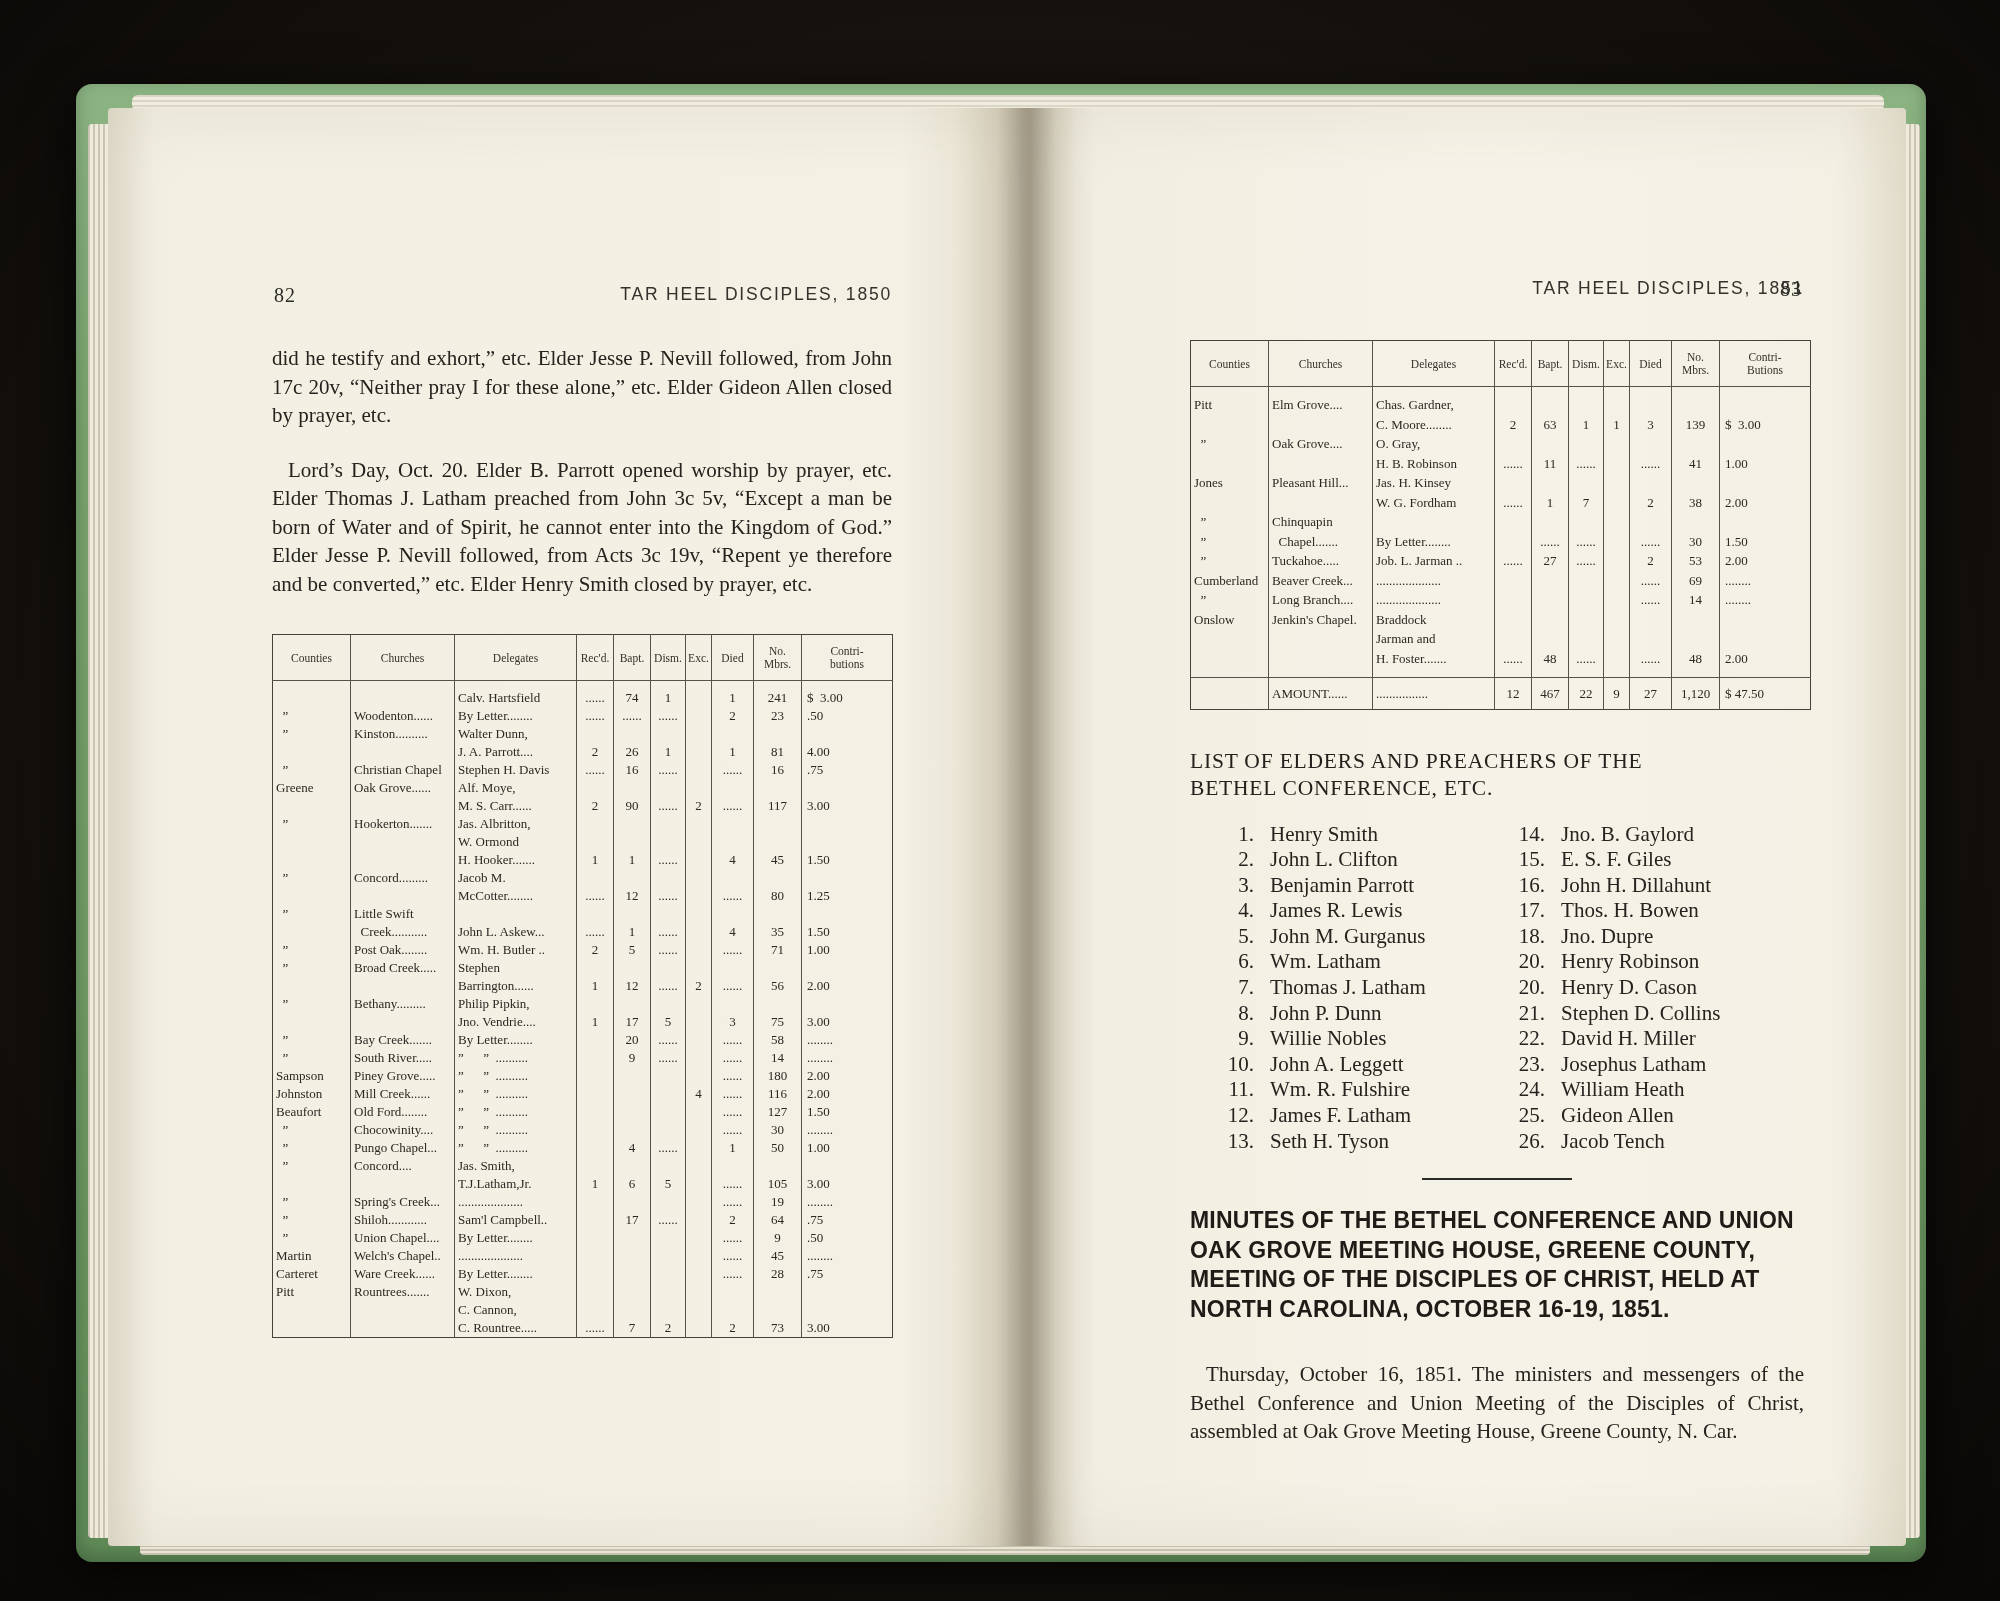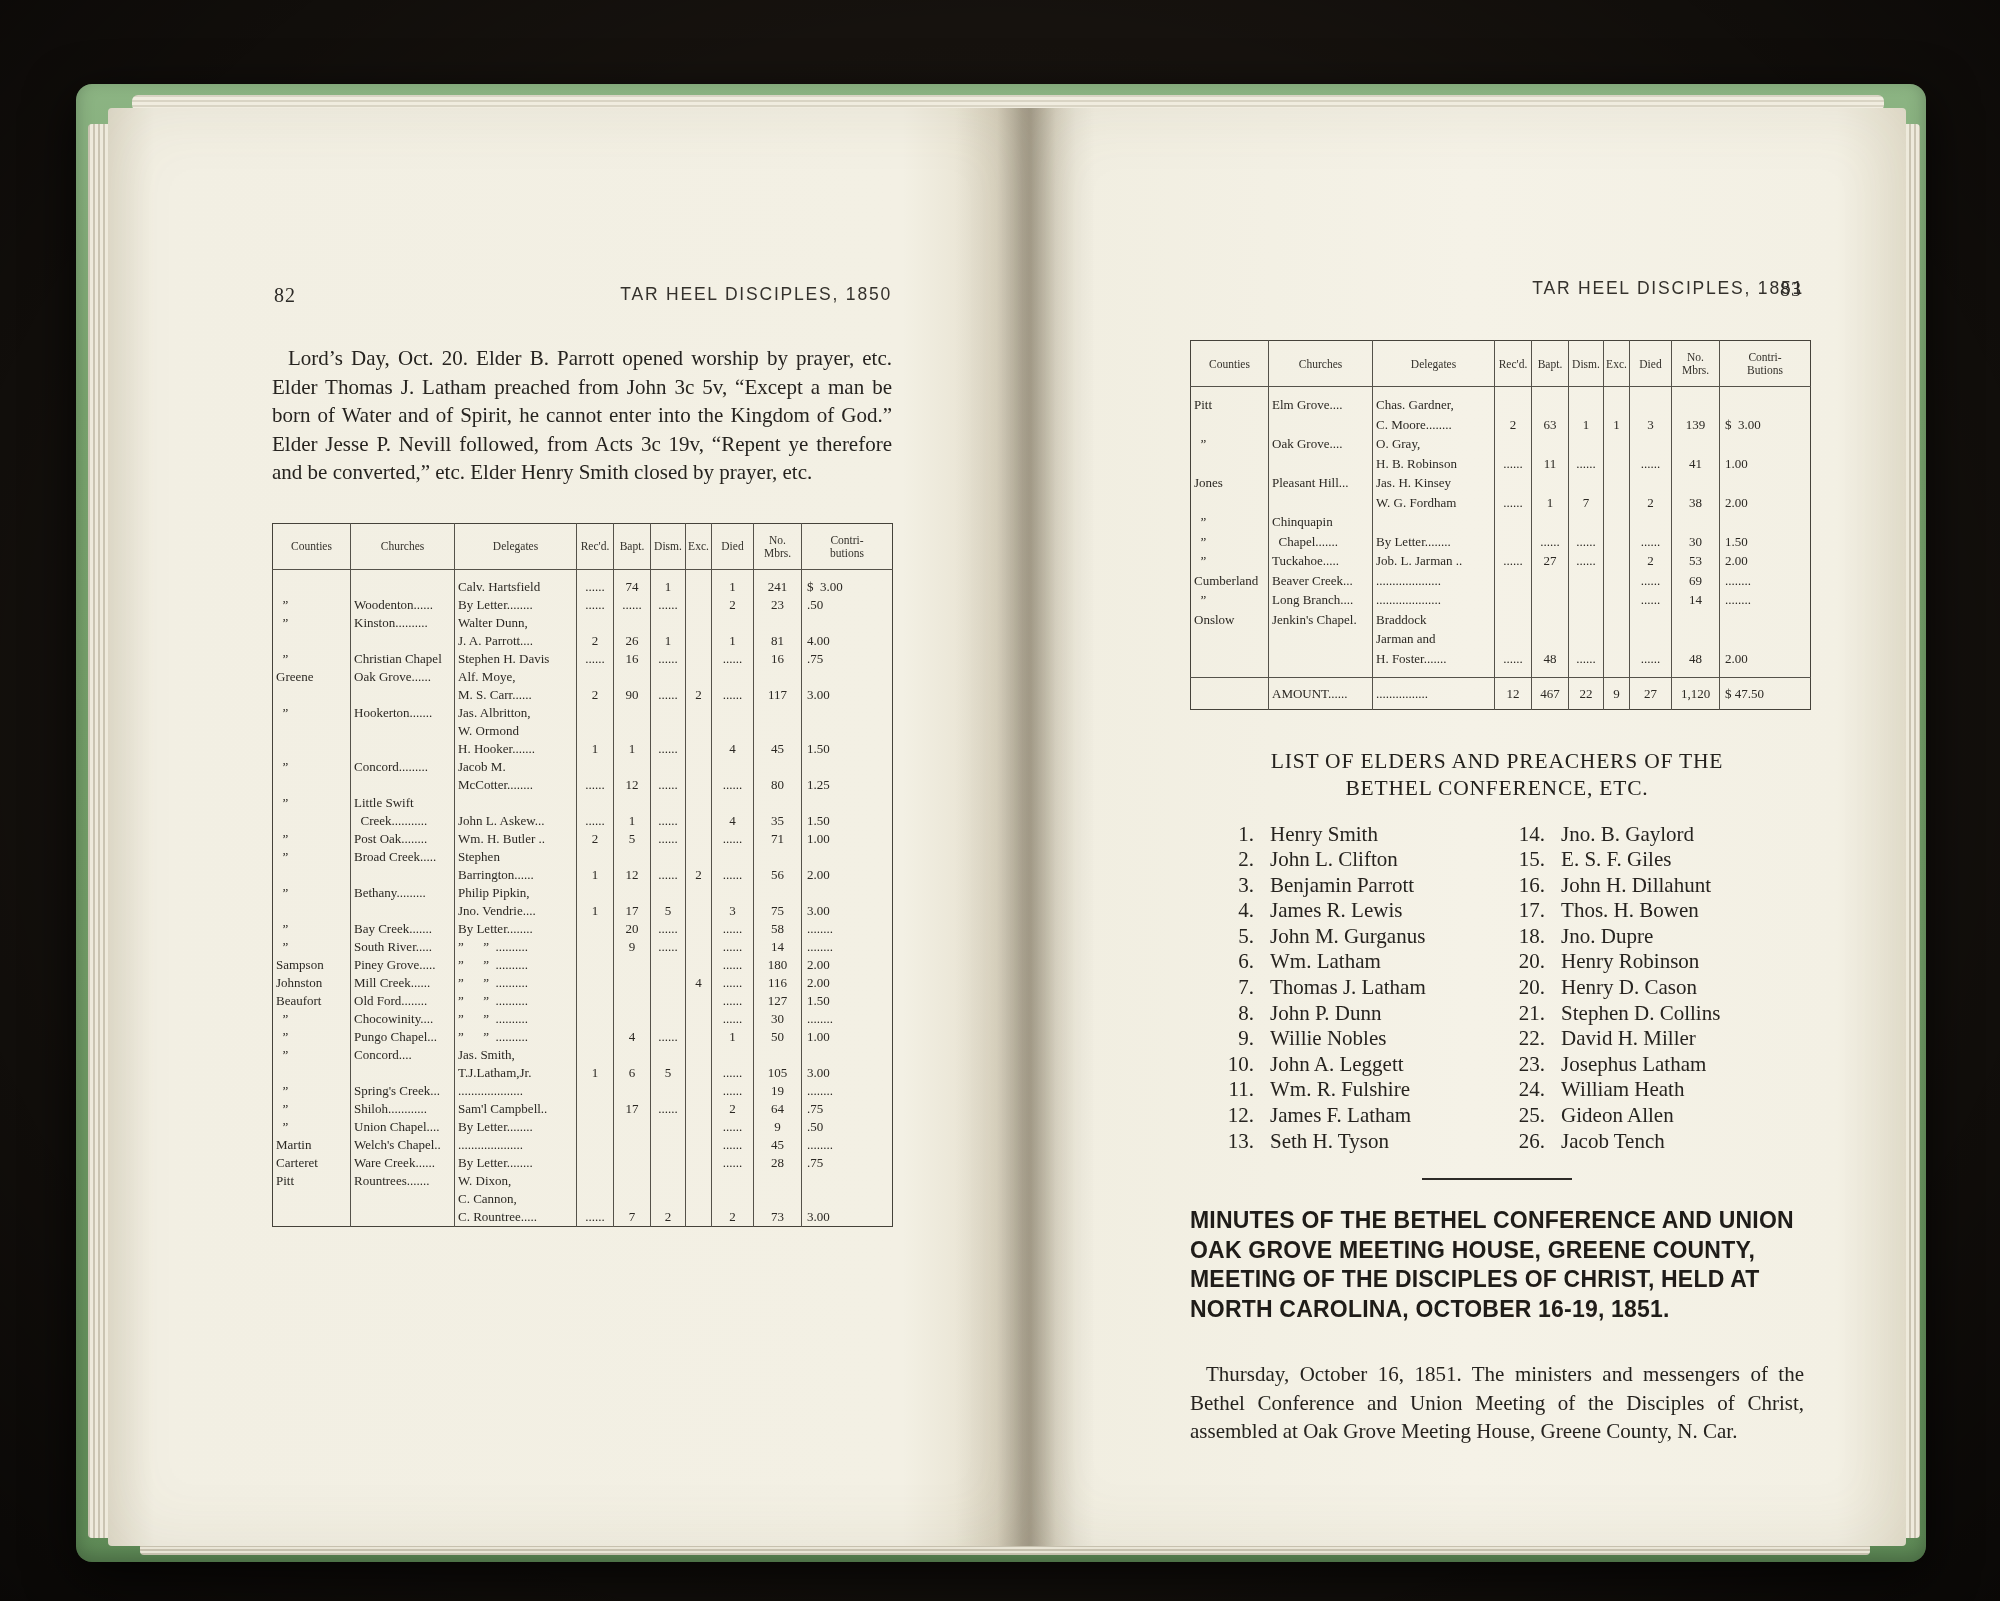--- a/index.html
+++ b/index.html
@@ -77,21 +77,21 @@
   .ledger .c0{width:78px}.ledger .c1{width:104px}.ledger .c2{width:122px}
   .ledger .c3{width:37px}.ledger .c4{width:37px}.ledger .c5{width:35px}
   .ledger .c6{width:26px}.ledger .c7{width:42px}.ledger .c8{width:48px}.ledger .c9{width:91px}
   .ledger td.c3,.ledger td.c4,.ledger td.c5,.ledger td.c6,.ledger td.c7,.ledger td.c8{text-align:center}
   .ledger td.c9{padding-left:5px}
   .ledger-right{width:614px;margin-top:28px;}
   .ledger-right td{height:19.5px;line-height:19.5px}
   .ledger tr.spacer td{height:9px;line-height:9px;padding:0}
   .ledger tr.total td{border-top:1px solid #55524a;height:31px;line-height:31px}
 
-  .elders-heading{margin-top:38px;text-align:center;font-size:21.5px;line-height:27px;letter-spacing:0.8px;color:#24211d;}
+  .elders-heading{margin-top:38px;text-align:left;font-size:21.5px;line-height:27px;letter-spacing:0.8px;color:#24211d;}
   .elders-list{display:flex;margin-top:20px;padding-left:26px;}
   .elders-col{width:288px;}
   .elders-col.second{width:300px;margin-left:6px;}
   .elder-row{display:flex;height:25.6px;font-size:21px;color:#26231f;}
   .elder-row .num{flex:none;width:38px;text-align:right;}
   .elder-row .nm{margin-left:16px;white-space:nowrap;}
 
   .divider{width:150px;border-top:2.2px solid #2d2b27;margin:24px auto 0;}
 
   .minutes-heading{margin-top:26px;font-family:"Liberation Sans","DejaVu Sans",sans-serif;font-weight:bold;font-size:23px;line-height:29.5px;color:#1f1c18;letter-spacing:0.2px;}
@@ -106,20 +106,21 @@
 <div class="page-stack left"></div>
 <div class="page-stack right"></div>
 <div class="page-stack bottom"></div>
 
 <div class="page page-left">
   <div class="content">
     <div class="header-row">
       <span class="pnum lft">82</span>
       <div class="running-head">TAR HEEL DISCIPLES, 1850</div>
     </div>
+    <p class="body-text">did he testify and exhort,” etc.  Elder Jesse P. Nevill followed, from John 17c 20v, “Neither pray I for these alone,” etc.  Elder Gideon Allen closed by prayer, etc.</p>
     <p class="body-text indent">Lord’s Day, Oct. 20.  Elder B. Parrott opened worship by prayer, etc.  Elder Thomas J. Latham preached from John 3c 5v, “Except a man be born of Water and of Spirit, he cannot enter into the Kingdom of God.”  Elder Jesse P. Nevill followed, from Acts 3c 19v, “Repent ye therefore and be converted,” etc.  Elder Henry Smith closed by prayer, etc.</p>
     <table class="ledger">
       <thead>
         <tr>
             <th class="c0">Counties</th>
             <th class="c1">Churches</th>
             <th class="c2">Delegates</th>
             <th class="c3">Rec'd.</th>
             <th class="c4">Bapt.</th>
             <th class="c5">Dism.</th>

